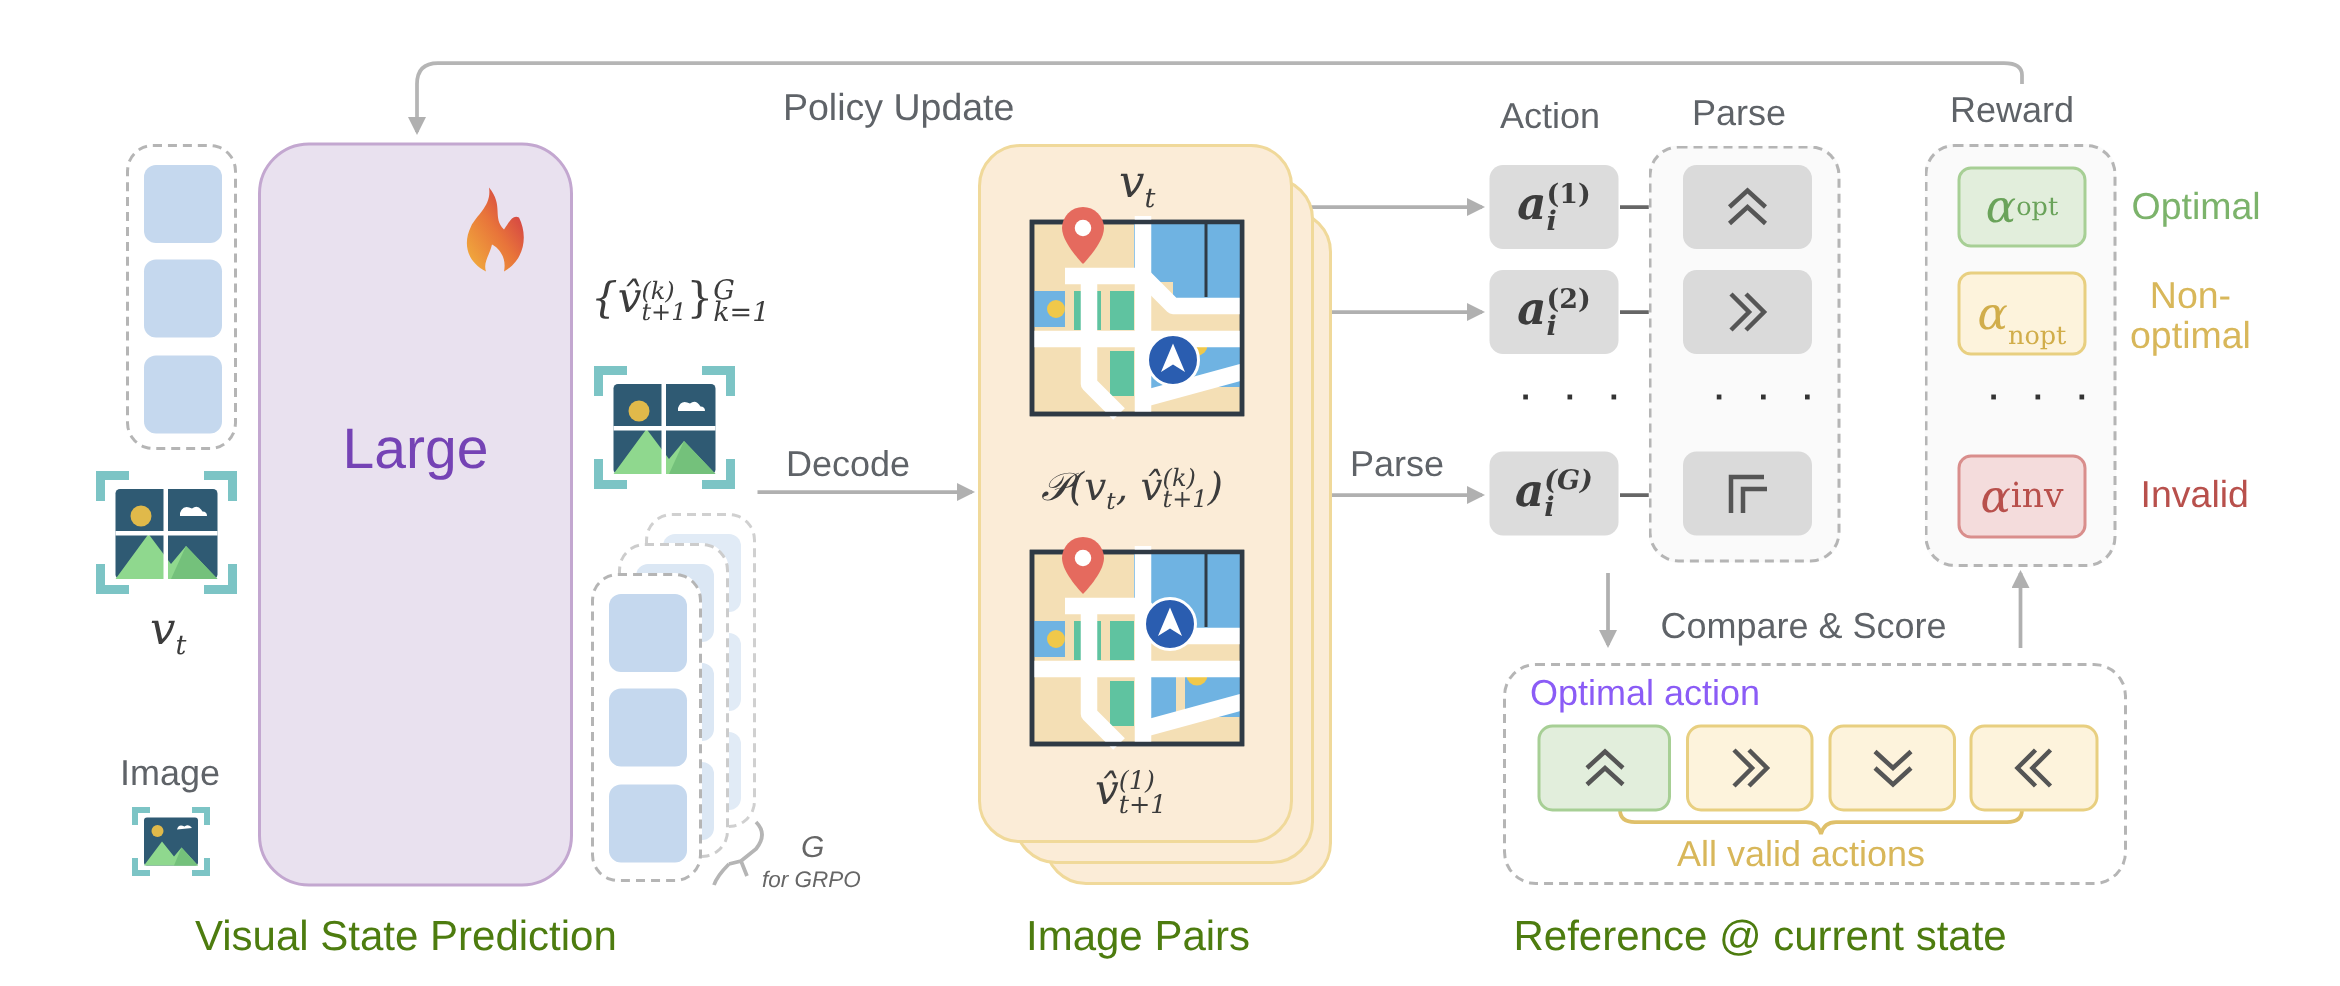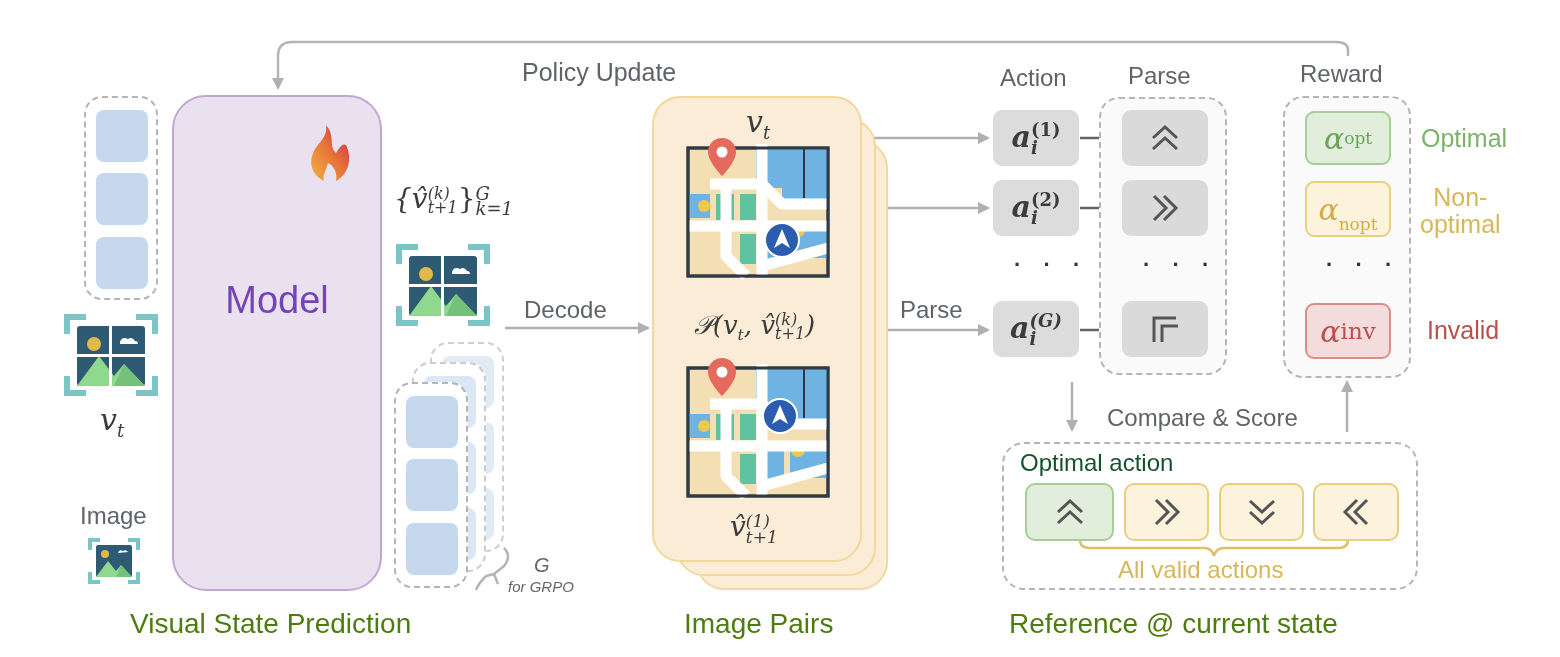--- a/index.html
+++ b/index.html
@@ -107,21 +107,21 @@
         <linearGradient id="flameGrad" x1="0" y1="1" x2="1" y2="0">
           <stop offset="0" stop-color="#f2b33d"></stop>
           <stop offset="0.5" stop-color="#e8743a"></stop>
           <stop offset="1" stop-color="#c9284a"></stop>
         </linearGradient>
       </defs>
       <path d="M20,2 C30,14 22,22 30,30 C34,24 36,20 40,22 C46,34 44,50 30,58 C32,48 26,42 22,40 C20,48 16,52 18,58 C6,52 2,40 8,28 C12,20 22,14 20,2 z" fill="url(#flameGrad)"></path>
     </svg>
   </div>
   <div class="abs lvm-text" style="left:0;top:180px;width:100%;">
-    <div>Model</div>
+    <div>Large</div>
   </div>
 </div>
 
 <div class="abs math" style="left:394px;top:182px;font-size:28px;font-style:normal;">
   <span style="font-style:italic;">{v̂</span><span style="display:inline-block;vertical-align:middle;line-height:14px;font-size:16px;font-style:italic;"><span style="display:block;">(k)</span><span style="display:block;">t+1</span></span><span>}</span><span style="display:inline-block;vertical-align:middle;line-height:15px;font-size:18px;font-style:italic;"><span style="display:block;">G</span><span style="display:block;">k=1</span></span>
 </div>
 
 <div class="abs" style="left:396px;top:244px;width:94px;height:82px;">
   <svg width="94" height="82" style="left:0;top:0;">
     <g stroke="#7cc4c5" stroke-width="6" fill="none">
@@ -287,21 +287,21 @@
 </div>
 <div class="abs dots" style="left:1326px;top:252px;">· · ·</div>
 <div class="abs reward-box" style="left:1305px;top:303px;width:86px;height:56px;background:#f4dcdc;border-color:#d98e8c;color:#b8504c;">
   <span style="font-style:italic;">α</span>
     <sub style="font-size:23px;">inv</sub>
 </div>
 <div class="abs" style="left:1427px;top:316px;font-size:25px;color:#b8504c;">Invalid</div>
 
 <div class="abs label" style="left:1107px;top:404px;">Compare &amp; Score</div>
 <div class="abs dashed" style="left:1002px;top:442px;width:416px;height:148px;border-radius:22px;"></div>
-<div class="abs" style="left:1020px;top:449px;font-size:24px;color:#14532d;">Optimal action</div>
+<div class="abs" style="left:1020px;top:449px;font-size:24px;color:#8b5cf6;">Optimal action</div>
 <div class="abs ref-box" style="left:1025px;top:483px;width:89px;height:58px;background:#e2eedc;border-color:#a7cf95;">
   <svg width="30" height="28" style="position:static;">
       <path d="M3,14 L15,3 L27,14 M3,25 L15,14 L27,25" fill="none" stroke="#555" stroke-width="3"></path>
     </svg>
 </div>
 <div class="abs ref-box" style="left:1124px;top:483px;width:85px;height:58px;background:#fdf3dc;border-color:#e8cf80;">
   <svg width="30" height="30" style="position:static;">
       <path d="M4,3 L16,15 L4,27 M14,3 L26,15 L14,27" fill="none" stroke="#555" stroke-width="3"></path>
     </svg>
 </div>

